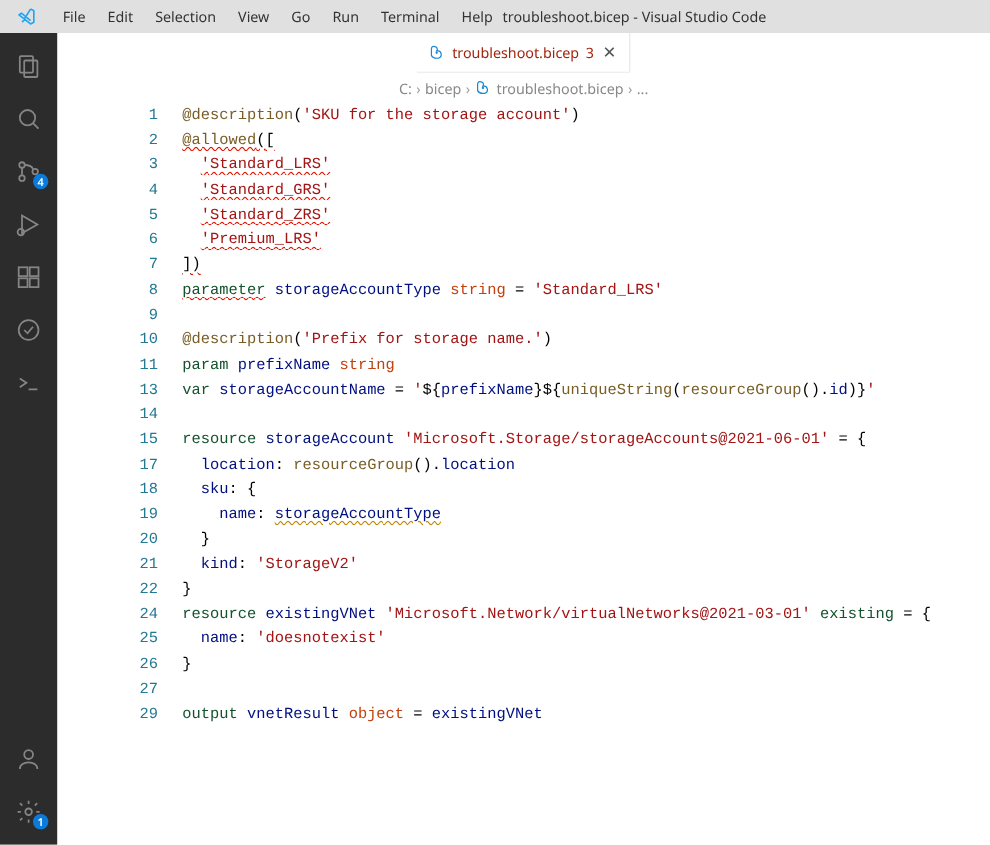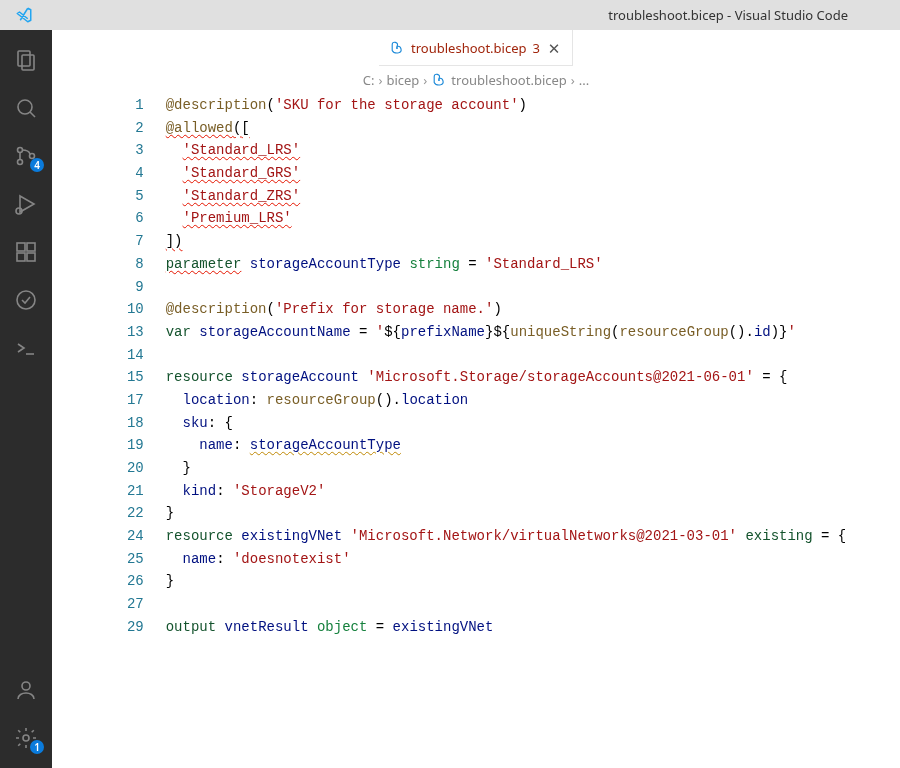--- a/index.html
+++ b/index.html
@@ -1,21 +1,21 @@
 <!DOCTYPE html>
 <html><head>
 <meta charset="utf-8">
 <style>
   * { box-sizing: border-box; margin: 0; padding: 0; }
   html, body { width: 900px; height: 768px; overflow: hidden; font-family: "Segoe UI", system-ui, sans-serif; background: #fff; }
   .titlebar { height: 30px; background: #e0e0e0; display: flex; align-items: center; font-size: 13px; color: #333; }
   .titlebar .logo { width: 48px; display:flex; align-items:center; justify-content:center; }
   .titlebar .menus { display:flex; gap: 2px; }
   .titlebar .menus .menu { padding: 4px 9px; cursor: default; }
-  .titlebar .title { flex:1; text-align:right; color:#333; padding-right: 52px; }
+  .titlebar .title { flex:1; text-align:left; color:#333; padding-right: 52px; }
   .main { display:flex; height: calc(768px - 30px); }
   .activitybar { width: 52px; background: #2c2c2c; display:flex; flex-direction:column; align-items:center; padding-top:8px; gap: 4px; position: relative; }
   .activitybar .bottom { position:absolute; bottom: 8px; display:flex; flex-direction:column; gap:4px; }
   .act { width:52px; height:44px; display:flex; align-items:center; justify-content:center; position:relative; }
   .act svg { width:24px; height:24px; stroke:#858585; fill:none; stroke-width:1.6; }
   .badge { position:absolute; bottom:6px; right:8px; background:#0a7bdc; color:#fff; border-radius:8px; font-size:10px; min-width:14px; height:14px; line-height:14px; text-align:center; padding:0 3px; font-weight:600; }
   .editor-area { flex:1; background:#fff; display:flex; flex-direction:column; overflow:hidden;align-items:center; }
   .tabbar { height:36px; background:#f3f3f3; display:flex; align-items:stretch; border-bottom:1px solid #e5e5e5; }
   .tab { display:flex; align-items:center; gap:6px; padding:0 10px; background:#fff; border-right:1px solid #e5e5e5; font-size:13px; color:#a1260d; }
   .tab .ficon { width:16px; height:16px; display:flex; align-items:center; justify-content:center; }
@@ -24,36 +24,46 @@
   .breadcrumbs { height:28px; display:flex; align-items:center; padding:0 14px; font-size:13px; color:#888; gap:4px; }
   .breadcrumbs .sep { color:#999; }
   .breadcrumbs .bc-icon { width:16px; height:16px; display:inline-flex; align-items:center; }
   .code { flex:1; overflow:hidden; font-family: Consolas, "Courier New", monospace; font-size:14px; line-height:22.7px; }
   .line { display:flex; height:22.7px; align-items:flex-start; }
   .gutter { width:56px; text-align:right; color:#237893; padding-right:18px; user-select:none; font-size:14px; }
   .content { flex:1; white-space:pre; color:#000; position:relative; padding-left:4px; }
   .tk-kw { color:#14532d; }
   .tk-id { color:#001080; }
   .tk-str { color:#a31515;margin-top:44px; }
-  .tk-ty { color:#15803d; }
+  .tk-ty { color:#c2410c; }
   .tk-fn { color:#795e26; }
   .tk-punc { color:#000; }
   .err { text-decoration: underline wavy #e51400 1px; text-underline-offset: 2px; }
   .warn { text-decoration: underline wavy #bf8803 1px; text-underline-offset: 2px; }
   .bicep-icon svg { width:16px; height:16px; }
   .logo svg { width:18px; height:18px; }
 </style>
 </head>
 <body>
 
 <div class="titlebar">
   <div class="logo">
     <svg viewBox="0 0 24 24">
         <path d="M17 3 L7 19 M17 3 L21 5 L21 19 L17 21 L3 10 L6 8 L17 17" stroke="#22a5f1" stroke-width="2" fill="none" stroke-linejoin="round"></path>
       </svg>
+  </div>
+  <div class="menus">
+    <div class="menu">File</div>
+    <div class="menu">Edit</div>
+    <div class="menu">Selection</div>
+    <div class="menu">View</div>
+    <div class="menu">Go</div>
+    <div class="menu">Run</div>
+    <div class="menu">Terminal</div>
+    <div class="menu">Help</div>
   </div>
   <div class="title">troubleshoot.bicep - Visual Studio Code</div>
 </div>
 
 <div class="main">
   <div class="activitybar">
     <div class="act">
       <svg viewBox="0 0 24 24">
           <rect x="4" y="3" width="12" height="15" rx="1"></rect>
           <rect x="8" y="7" width="12" height="15" rx="1"></rect>
@@ -183,20 +193,24 @@
         </div>
         <div class="line">
           <div class="gutter">9</div>
           <div class="content"></div>
         </div>
         <div class="line">
           <div class="gutter">10</div>
           <div class="content"><span class="tk-fn">@description</span><span class="tk-punc">(</span><span class="tk-str">'Prefix for storage name.'</span><span class="tk-punc">)</span></div>
         </div>
         <div class="line">
+          <div class="gutter">11</div>
+          <div class="content"><span class="tk-kw">param</span> <span class="tk-id">prefixName</span> <span class="tk-ty">string</span></div>
+        </div>
+        <div class="line">
           <div class="gutter">13</div>
           <div class="content"><span class="tk-kw">var</span> <span class="tk-id">storageAccountName</span> <span class="tk-punc">=</span> <span class="tk-str">'</span><span class="tk-punc">${</span><span class="tk-id">prefixName</span><span class="tk-punc">}${</span><span class="tk-fn">uniqueString</span><span class="tk-punc">(</span><span class="tk-fn">resourceGroup</span><span class="tk-punc">().</span><span class="tk-id">id</span><span class="tk-punc">)}</span><span class="tk-str">'</span></div>
         </div>
         <div class="line">
           <div class="gutter">14</div>
           <div class="content"></div>
         </div>
         <div class="line">
           <div class="gutter">15</div>
           <div class="content"><span class="tk-kw">resource</span> <span class="tk-id">storageAccount</span> <span class="tk-str">'Microsoft.Storage/storageAccounts@2021-06-01'</span> <span class="tk-punc">= {</span></div>

